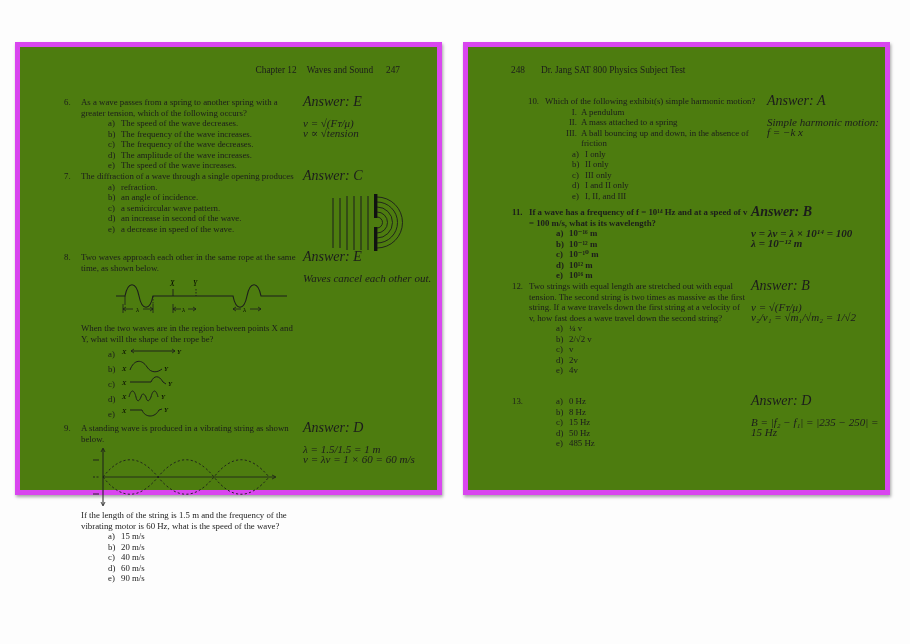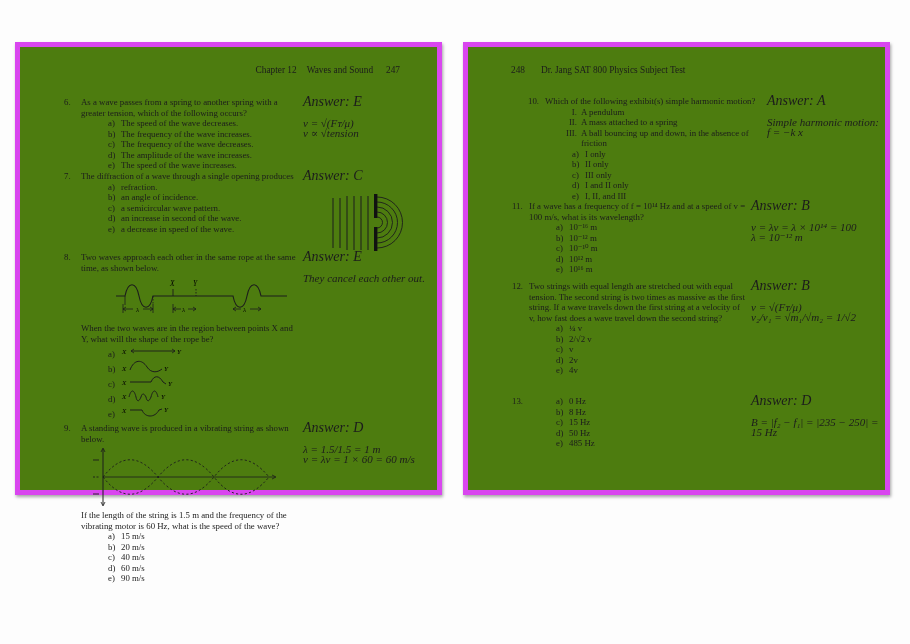--- a/index.html
+++ b/index.html
@@ -32,21 +32,21 @@
   .ropt .rt{flex:1;padding-left:4px;}
   .ans{font-style:italic;font-size:14px;margin-bottom:10px;}
   .note{font-style:italic;font-size:11px;line-height:10.5px;}
   .notes .note{margin:0;}
   .svgblock{display:block;}
   svg text{font-family:"Liberation Serif","DejaVu Serif",serif;font-style:italic;}
   .woptrow{display:flex;align-items:flex-end;height:15px;padding-left:27px;}
   .woptrow .ol{width:13px;flex:none;}
   
   #q6{top:50px;} #q7{top:124px;} #q8{top:205px;} #q9{top:376px;}
-  #q10{top:49px;margin-left:16px;} #q11{top:154px;} #q12{top:234px;} #q13{top:349px;}
+  #q10{top:49px;margin-left:16px;} #q11{top:160px;font-weight:bold;} #q12{top:234px;} #q13{top:349px;}
   .diagpad{margin:3px 0 3px 34px;}
   .diffpad{margin:4px 0 0 26px;}
   .swpad{margin:2px 0 2px 8px;}
 </style>
 </head>
 <body>
 
 <div class="page" id="page-left">
 
   <div class="pheader">
@@ -205,21 +205,21 @@
         <span class="ol">e)</span>
         <svg width="64" height="16" viewBox="0 0 64 16">
           <text x="1" y="10" font-size="7">X</text>
           <path d="M9,7 H21 C24,15 34,15 38,7 L41,6" fill="none" stroke="#1c1c1c" stroke-width="1"></path>
           <text x="43" y="9" font-size="7">Y</text>
         </svg>
       </div>
     </div>
     <div class="qmargin">
       <div class="ans">Answer: E</div>
-      <div class="note">They cancel each other out.</div>
+      <div class="note">Waves cancel each other out.</div>
     </div>
   </div>
 
   <div class="q" id="q9">
     <div class="qnum">9.</div>
     <div class="qbody">
       <div>A standing wave is produced in a vibrating string as shown below.</div>
       <svg class="svgblock swpad" width="195" height="62" viewBox="0 0 195 62">
         <line x1="14" y1="3" x2="14" y2="59" stroke="#1c1c1c" stroke-width="1"></line>
         <path d="M12,6 L14,2 L16,6 M12,56 L14,60 L16,56" fill="none" stroke="#1c1c1c" stroke-width="0.8"></path>

